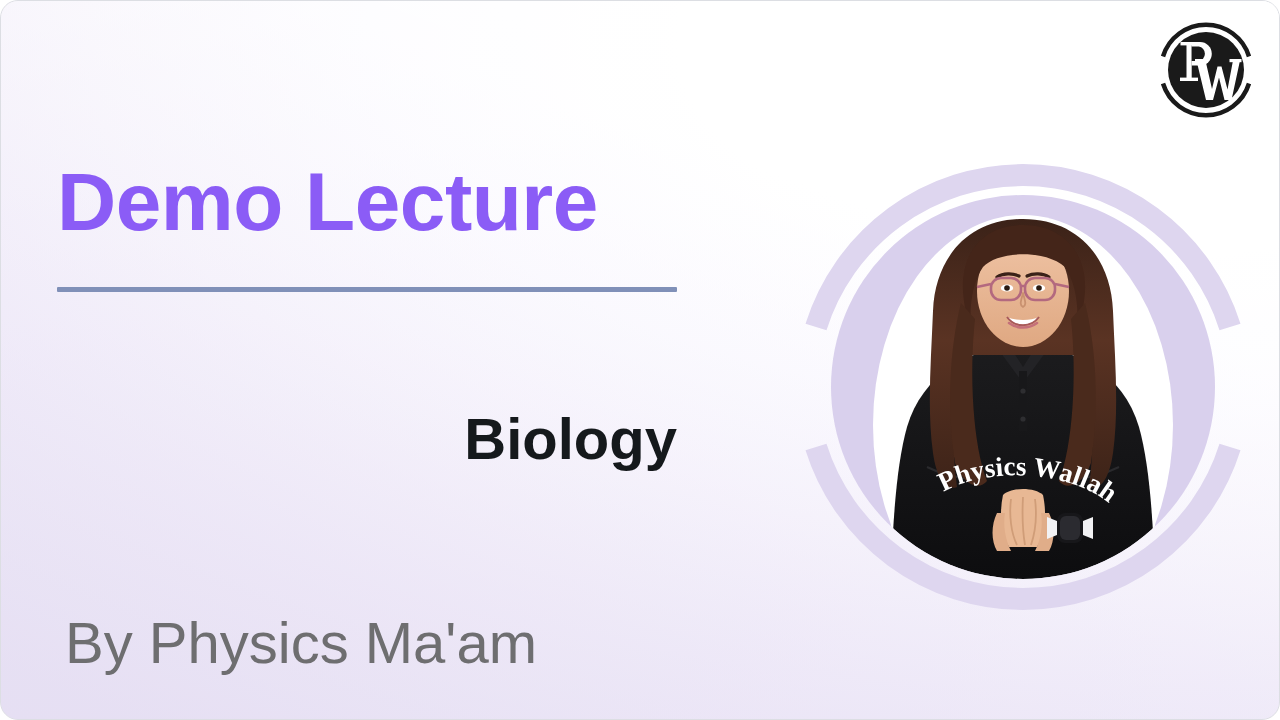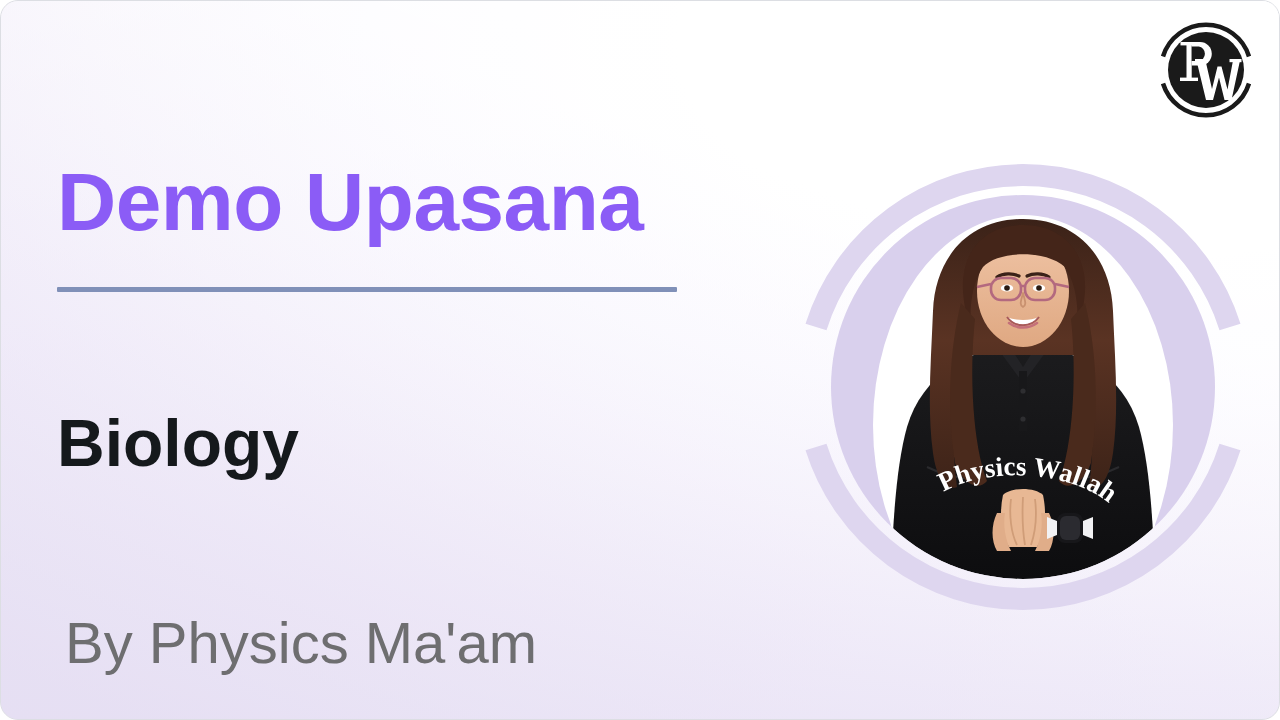--- a/index.html
+++ b/index.html
@@ -74,22 +74,22 @@
     height: 5px;
     background: #8090b8;
     border-radius: 1px;
   }
 
   .subject {
     position: absolute;
     left: 56px;
     top: 408px;
     width: 620px;
-    text-align: left;
-    font-size: 66px;
+    text-align: right;
+    font-size: 58px;
     font-weight: bold;
     line-height: 1.05;
     color: #15191c;
   }
 
   .byline {
     position: absolute;
     left: 64px;
     top: 612px;
     font-size: 58px;
@@ -145,21 +145,21 @@
   .photo-clip svg { width: 384px; height: 384px; display: block; }
 </style>
 </head>
 <body>
 
 <div class="slide-card">
   <div class="bg-tint"></div>
 
   <div class="text-col">
 
-    <div class="title">Demo Upasana</div>
+    <div class="title">Demo Lecture</div>
 
     <div class="divider"></div>
 
     <div class="subject">Biology</div>
 
     <div class="byline">By Physics Ma'am</div>
   </div>
 
   <div class="pw-logo">
     <svg viewBox="0 0 110 110" xmlns="http://www.w3.org/2000/svg">

